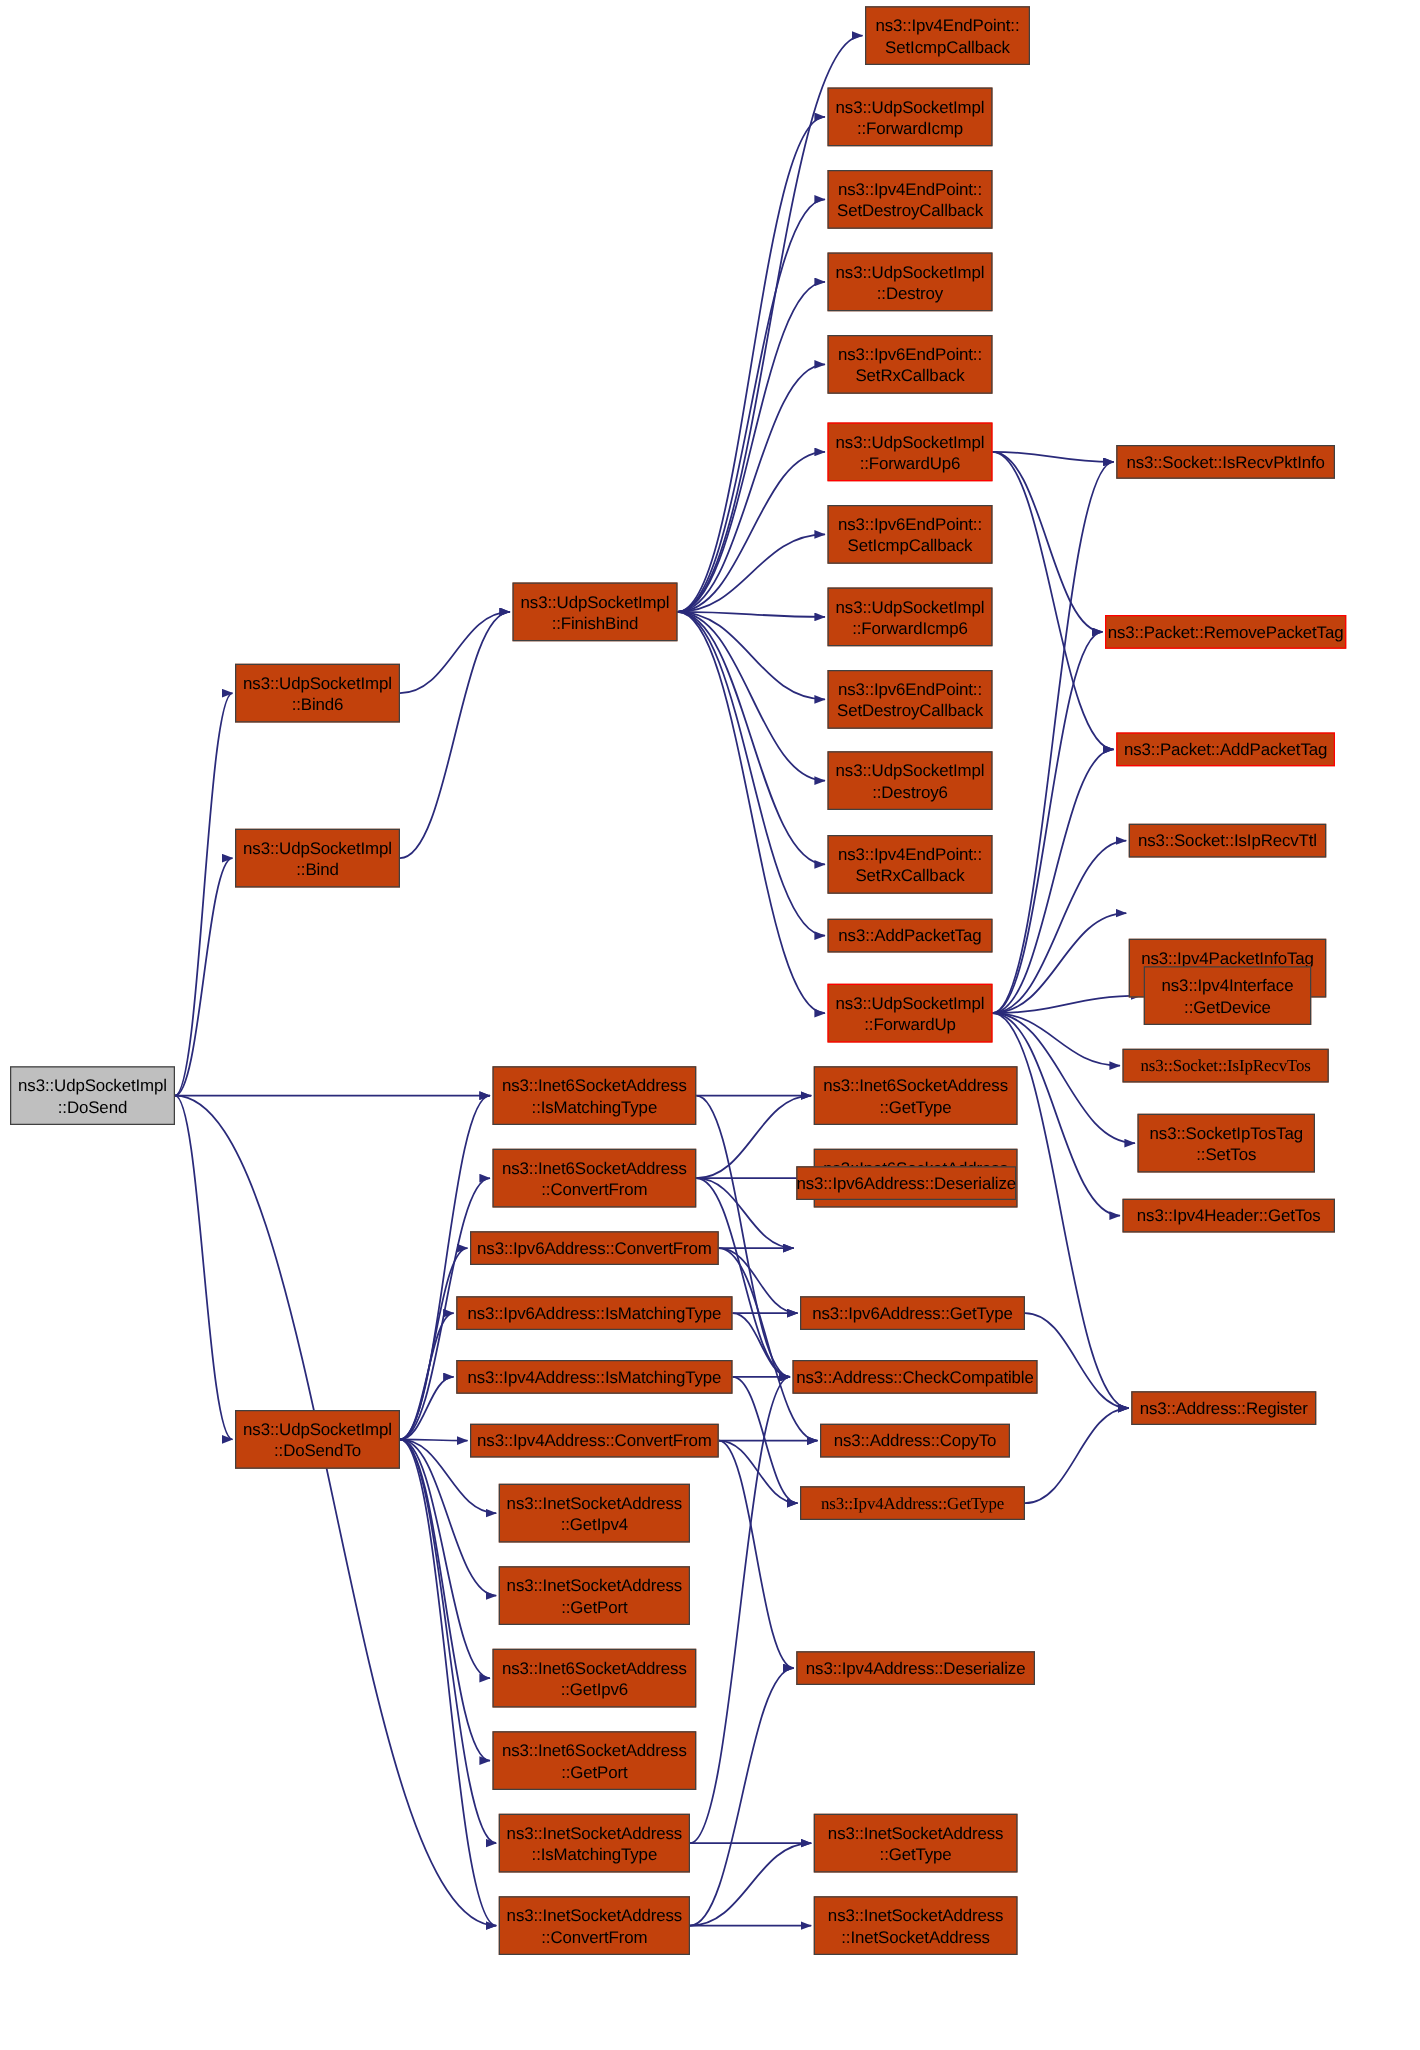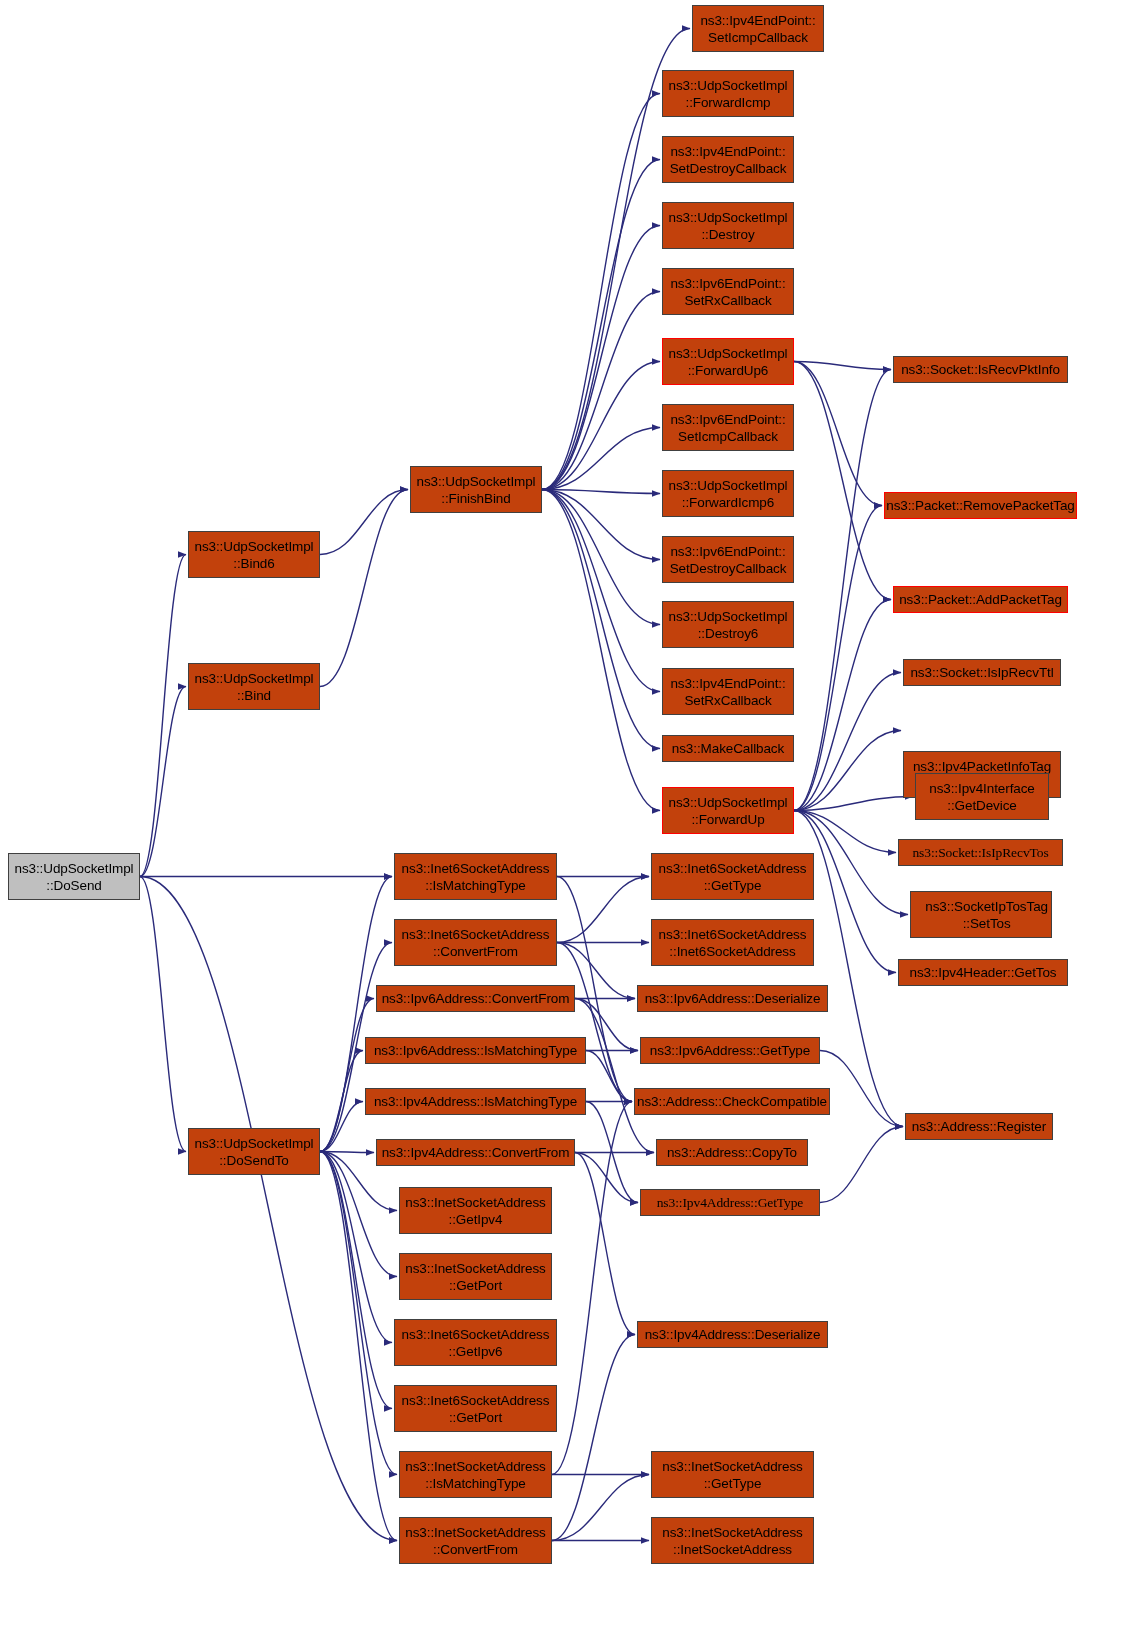--- a/index.html
+++ b/index.html
@@ -142,21 +142,21 @@
       <div class="node" style="left: 662px; top: 404px; width: 132px; height: 47px;"><span>ns3::Ipv6EndPoint::
 SetIcmpCallback</span></div>
       <div class="node" style="left: 662px; top: 470px; width: 132px; height: 47px;"><span>ns3::UdpSocketImpl
 ::ForwardIcmp6</span></div>
       <div class="node" style="left: 662px; top: 536px; width: 132px; height: 47px;"><span>ns3::Ipv6EndPoint::
 SetDestroyCallback</span></div>
       <div class="node" style="left: 662px; top: 601px; width: 132px; height: 47px;"><span>ns3::UdpSocketImpl
 ::Destroy6</span></div>
       <div class="node" style="left: 662px; top: 668px; width: 132px; height: 47px;"><span>ns3::Ipv4EndPoint::
 SetRxCallback</span></div>
-      <div class="node" style="left: 662px; top: 735px; width: 132px; height: 27px;"><span>ns3::MakeCallback</span></div>
+      <div class="node" style="left: 662px; top: 735px; width: 132px; height: 27px;"><span>ns3::AddPacketTag</span></div>
       <div class="node red" style="left: 662px; top: 787px; width: 132px; height: 47px;"><span>ns3::UdpSocketImpl
 ::ForwardUp</span></div>
       <div class="node" style="left: 410px; top: 466px; width: 132px; height: 47px;"><span>ns3::UdpSocketImpl
 ::FinishBind</span></div>
       <div class="node" style="left: 188px; top: 531px; width: 132px; height: 47px;"><span>ns3::UdpSocketImpl
 ::Bind6</span></div>
       <div class="node" style="left: 188px; top: 663px; width: 132px; height: 47px;"><span>ns3::UdpSocketImpl
 ::Bind</span></div>
       <div class="node root" style="left: 8px; top: 853px; width: 132px; height: 47px;"><span>ns3::UdpSocketImpl
 ::DoSend</span></div>
@@ -164,21 +164,21 @@
 ::DoSendTo</span></div>
       <div class="node" style="left: 893px; top: 356px; width: 175px; height: 27px;"><span>ns3::Socket::IsRecvPktInfo</span></div>
       <div class="node red" style="left: 884px; top: 492px; width: 193px; height: 27px;"><span>ns3::Packet::RemovePacketTag</span></div>
       <div class="node red" style="left: 893px; top: 586px; width: 175px; height: 27px;"><span>ns3::Packet::AddPacketTag</span></div>
       <div class="node" style="left: 903px; top: 659px; width: 158px; height: 27px;"><span>ns3::Socket::IsIpRecvTtl</span></div>
       <div class="node" style="left: 903px; top: 707px; width: 158px; height: 47px; margin-top: 44px;"><span>ns3::Ipv4PacketInfoTag
 ::SetRecvIf</span></div>
       <div class="node" style="left: 915px; top: 773px; width: 134px; height: 47px;"><span>ns3::Ipv4Interface
 ::GetDevice</span></div>
       <div class="node" style="left: 898px; top: 839px; width: 165px; height: 27px; font-family: Liberation Serif, serif;"><span>ns3::Socket::IsIpRecvTos</span></div>
-      <div class="node" style="left: 910px; top: 891px; width: 142px; height: 47px; justify-content: flex-end;"><span>ns3::SocketIpTosTag
+      <div class="node" style="left: 910px; top: 891px; width: 142px; height: 47px;"><span>ns3::SocketIpTosTag
 ::SetTos</span></div>
       <div class="node" style="left: 898px; top: 959px; width: 170px; height: 27px;"><span>ns3::Ipv4Header::GetTos</span></div>
       <div class="node" style="left: 905px; top: 1113px; width: 148px; height: 27px;"><span>ns3::Address::Register</span></div>
       <div class="node" style="left: 394px; top: 853px; width: 163px; height: 47px;"><span>ns3::Inet6SocketAddress
 ::IsMatchingType</span></div>
       <div class="node" style="left: 394px; top: 919px; width: 163px; height: 47px;"><span>ns3::Inet6SocketAddress
 ::ConvertFrom</span></div>
       <div class="node" style="left: 376px; top: 985px; width: 199px; height: 27px;"><span>ns3::Ipv6Address::ConvertFrom</span></div>
       <div class="node" style="left: 365px; top: 1037px; width: 221px; height: 27px;"><span>ns3::Ipv6Address::IsMatchingType</span></div>
       <div class="node" style="left: 365px; top: 1088px; width: 221px; height: 27px;"><span>ns3::Ipv4Address::IsMatchingType</span></div>
@@ -192,21 +192,21 @@
       <div class="node" style="left: 394px; top: 1385px; width: 163px; height: 47px;"><span>ns3::Inet6SocketAddress
 ::GetPort</span></div>
       <div class="node" style="left: 399px; top: 1451px; width: 153px; height: 47px;"><span>ns3::InetSocketAddress
 ::IsMatchingType</span></div>
       <div class="node" style="left: 399px; top: 1517px; width: 153px; height: 47px;"><span>ns3::InetSocketAddress
 ::ConvertFrom</span></div>
       <div class="node" style="left: 651px; top: 853px; width: 163px; height: 47px;"><span>ns3::Inet6SocketAddress
 ::GetType</span></div>
       <div class="node" style="left: 651px; top: 919px; width: 163px; height: 47px;"><span>ns3::Inet6SocketAddress
 ::Inet6SocketAddress</span></div>
-      <div class="node" style="left: 637px; top: 985px; width: 191px; height: 27px;"><span>ns3::Ipv6Address::Deserialize</span></div>
+      <div class="node" style="left: 637px; top: 933px; width: 176px; height: 27px;"><span>ns3::Ipv6Address::Deserialize</span></div>
       <div class="node" style="left: 640px; top: 1037px; width: 180px; height: 27px;"><span>ns3::Ipv6Address::GetType</span></div>
       <div class="node" style="left: 634px; top: 1088px; width: 196px; height: 27px;"><span>ns3::Address::CheckCompatible</span></div>
       <div class="node" style="left: 656px; top: 1139px; width: 152px; height: 27px;"><span>ns3::Address::CopyTo</span></div>
       <div class="node" style="left: 640px; top: 1189px; width: 180px; height: 27px; font-family: Liberation Serif, serif;"><span>ns3::Ipv4Address::GetType</span></div>
       <div class="node" style="left: 637px; top: 1321px; width: 191px; height: 27px;"><span>ns3::Ipv4Address::Deserialize</span></div>
       <div class="node" style="left: 651px; top: 1451px; width: 163px; height: 47px;"><span>ns3::InetSocketAddress
 ::GetType</span></div>
       <div class="node" style="left: 651px; top: 1517px; width: 163px; height: 47px;"><span>ns3::InetSocketAddress
 ::InetSocketAddress</span></div>
     </div>

